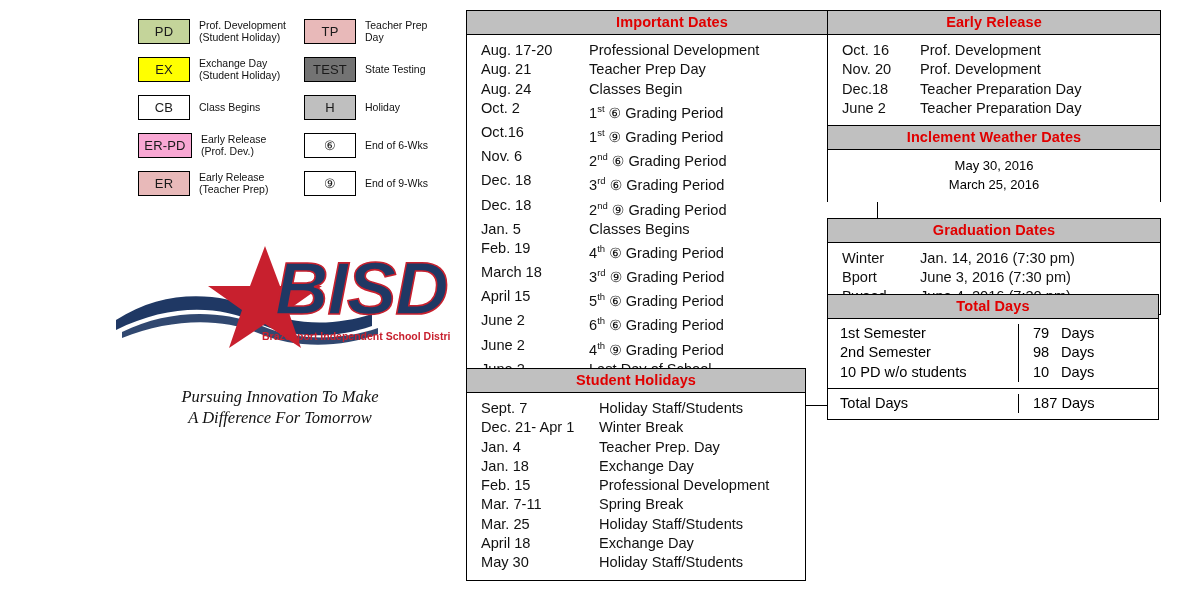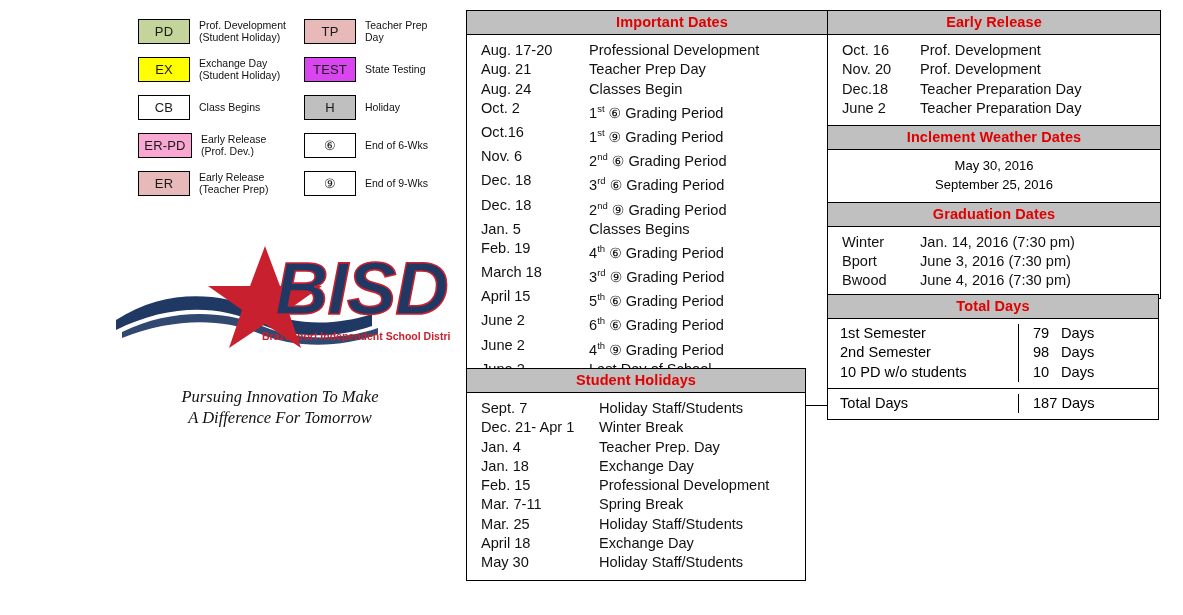--- a/index.html
+++ b/index.html
@@ -92,21 +92,21 @@
   sup { font-size: 9.5px; vertical-align: super; }
   .circ { font-size: 14px; }
 
   #important-dates { left: 466px; top: 10px; width: 412px; }
   #student-holidays { left: 466px; top: 368px; width: 340px; }
   #student-holidays .dcol-date { width: 132px; }
 
   
   #right-group { left: 827px; top: 10px; width: 334px; }
   #right-group .tbl { border-bottom: none; }
-  #right-group .tbl.last { border-bottom: 1.6px solid #000; }
+  #right-group .tbl.last { border-bottom: 1.6px solid #000; margin-top: 16px; }
   #early-release .dcol-date { width: 92px; }
   #inclement .tbl-body { text-align: center; }
   #inclement .iline { font-size: 13px; line-height: 19.3px; }
   #graduation .dcol-date { width: 92px; }
 
   #total-days { left: 827px; top: 294px; width: 332px; }
   #total-days .tbl-head { border-bottom: 1.6px solid #000; }
   .td-section { border-bottom: 1.6px solid #000; padding: 5px 0 6px 0; }
   .td-section.last { border-bottom: none; }
   .trow { display: flex; font-size: 14.6px; line-height: 19.3px; }
@@ -153,21 +153,21 @@
 
   <div class="legend-col right">
 
     <div class="legend-row">
       <div class="swatch" style="background:#e8b9b9">TP</div>
       <div class="legend-text">Teacher Prep
 Day</div>
     </div>
 
     <div class="legend-row">
-      <div class="swatch" style="background:#d946ef">TEST</div>
+      <div class="swatch" style="background:#737373">TEST</div>
       <div class="legend-text">State Testing</div>
     </div>
 
     <div class="legend-row">
       <div class="swatch" style="background:#bfbfbf">H</div>
       <div class="legend-text">Holiday</div>
     </div>
 
     <div class="legend-row">
       <div class="swatch" style="background:#ffffff">⑥</div>
@@ -340,21 +340,21 @@
         <div class="dcol-date">June 2</div>
         <div class="dcol-desc">Teacher Preparation Day</div>
       </div>
     </div>
   </div>
 
   <div class="tbl" id="inclement">
     <div class="tbl-head">Inclement Weather Dates</div>
     <div class="tbl-body">
       <div class="iline">May 30, 2016</div>
-      <div class="iline">September 25, 2016</div>
+      <div class="iline">March 25, 2016</div>
     </div>
   </div>
 
   <div class="tbl last" id="graduation">
     <div class="tbl-head">Graduation Dates</div>
     <div class="tbl-body">
       <div class="drow">
         <div class="dcol-date">Winter</div>
         <div class="dcol-desc">Jan. 14, 2016 (7:30 pm)</div>
       </div>

